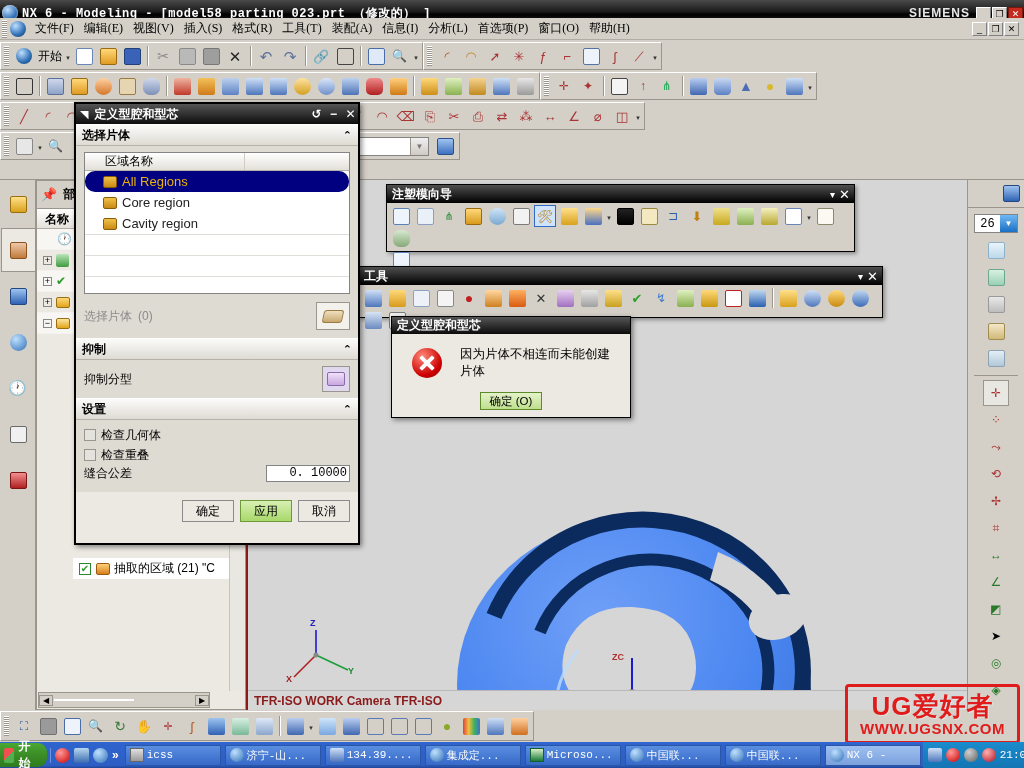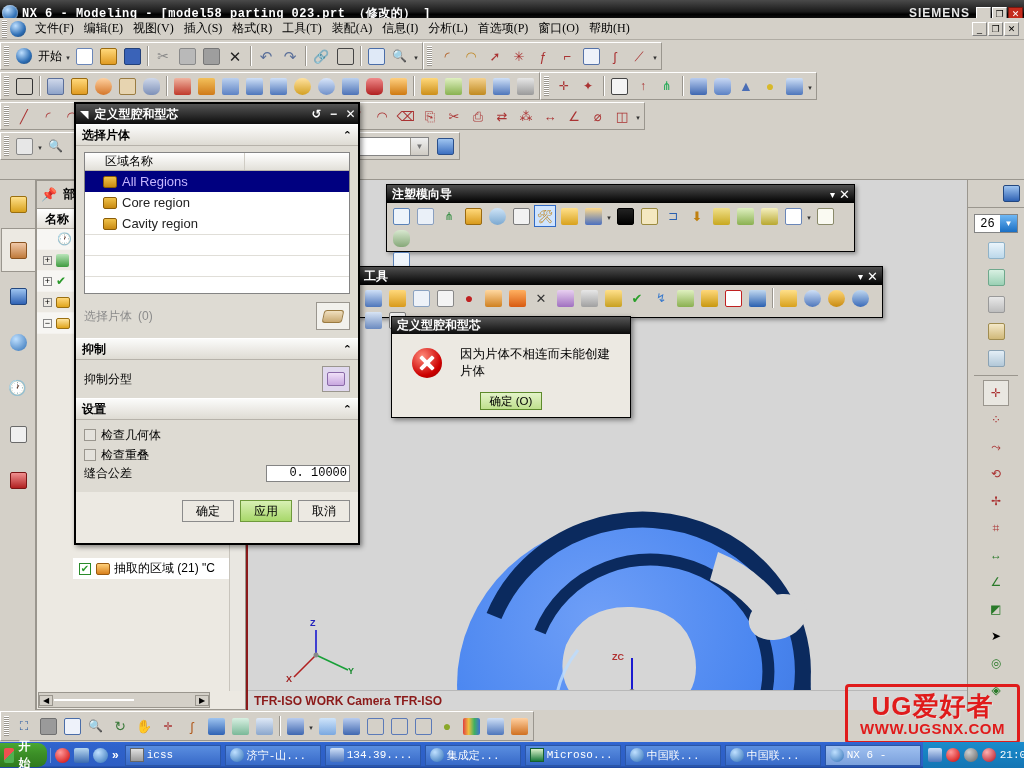--- a/index.html
+++ b/index.html
@@ -94,25 +94,25 @@
   #dlgMain .dtitle .dbtn{ width:15px;height:15px; margin-left:2px; color:#fff;
     display:flex;align-items:center;justify-content:center; font-size:12px;}
   .grpbar{ height:22px; background:linear-gradient(to bottom,#fbfbfa,#dedbd3);
     border-top:1px solid #fff; border-bottom:1px solid #b6b2aa;
     display:flex; align-items:center; padding:0 6px; font-weight:bold; font-size:12px;}
   .grpbar .chev{ margin-left:auto; font-size:11px; font-weight:bold;}
   .grpbody{ background:#dedbd3; padding:6px 8px;}
   .listbox{ background:#fff; border:1px solid #848484; height:142px; }
   .lhead{ height:18px; background:linear-gradient(to bottom,#fff,#e2e0d9);
     border-bottom:1px solid #b6b2aa; display:flex; font-size:12px;}
-  .lhead span{ padding-left:12px; line-height:17px;margin-left:8px;}
+  .lhead span{ padding-left:20px; line-height:17px;}
   .lcol{ width:160px; border-right:1px solid #cfccc4; height:100%;}
   .lrow{ height:21px; display:flex; align-items:center; font-size:13px; padding-left:18px;
     color:#222; font-family:"Liberation Sans",sans-serif;}
-  .lrow.sel{ background:#000080; color:#c4b5fd;}
+  .lrow.sel{ background:#000080; color:#eab308;border-radius:10px;}
   .lrow .ticon{ width:14px;height:12px;margin-right:5px;border-radius:2px;
     background:linear-gradient(to bottom,#f0c24a,#c98a12); border:1px solid #8a5c08;}
   .selrow{ display:flex; align-items:center; margin-top:6px; height:32px;}
   .selrow .lbl{ color:#8b8b8b; font-size:12px;}
   .facebtn{ margin-left:auto; width:34px;height:28px;background:#f2f1ec;
     border:1px solid #9a968e; display:flex;align-items:center;justify-content:center;}
   .rowline{ display:flex; align-items:center; height:30px; font-size:12px;}
   .sqbtn{ width:28px;height:26px;background:#e8e6df;border:1px solid #9a968e;
     display:flex;align-items:center;justify-content:center;}
   .cbx{ width:12px;height:12px;background:#e4e2dc;border:1px solid #9a968e;

